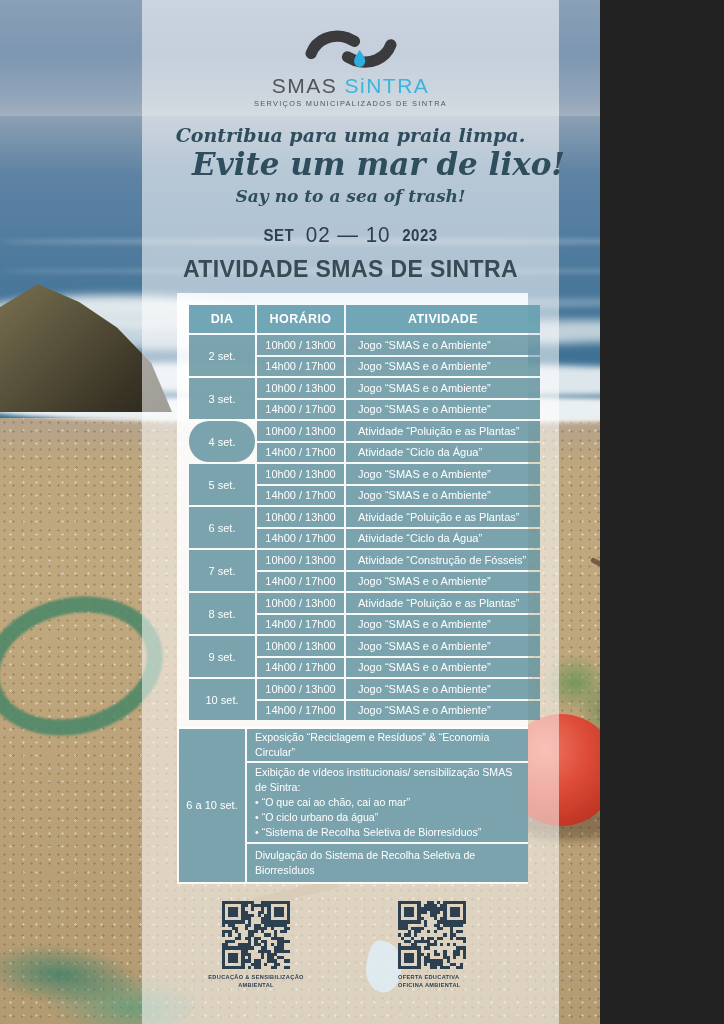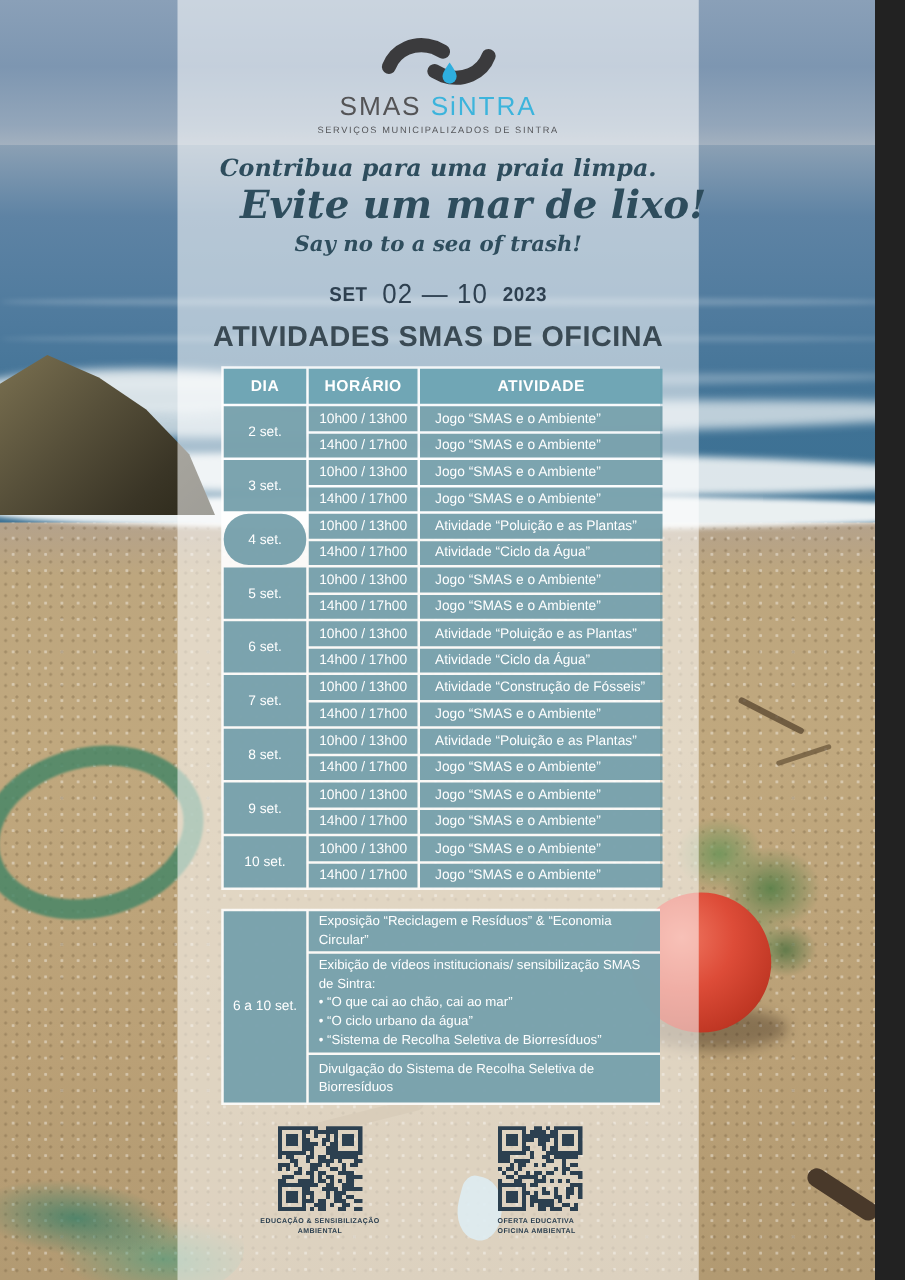--- a/index.html
+++ b/index.html
@@ -1,17 +1,17 @@
 <!DOCTYPE html>
 <html><head>
 <meta charset="utf-8">
 <style>
   html,body{margin:0;padding:0;background:#222;}
   #poster{
-    position:relative;width:700px;height:1024px;overflow:hidden;
+    position:relative;width:600px;height:1024px;overflow:hidden;
     font-family:"Liberation Sans",sans-serif;
     -webkit-font-smoothing:antialiased;
   }
   
   .photo{position:absolute;inset:0;z-index:0;}
   .sky{position:absolute;left:0;top:0;width:724px;height:118px;
     background:linear-gradient(180deg,#8aa0b8 0%,#7d96b1 45%,#93a6ba 85%,#a5b2c0 100%);}
   .sea{position:absolute;left:0;top:116px;width:724px;height:318px;
     background:linear-gradient(180deg,#8ba0b4 0%,#5e83a4 18%,#4e7a9d 45%,#3f7295 70%,#3a7092 100%);}
   .sea-streak{position:absolute;left:0;width:724px;background:#ffffff;border-radius:50%;}
@@ -84,21 +84,21 @@
   .daterow{top:221px;color:#2e4050;transform:scaleX(.94);}
   .daterow .dm,.daterow .dy{font-weight:800;font-size:16px;letter-spacing:.5px;}
   .daterow .dr{font-weight:300;font-size:22px;letter-spacing:1px;margin:0 8px;position:relative;top:1px;}
 
   .sec-title{top:256px;font-size:23px;font-weight:800;color:#3a4a54;letter-spacing:.4px;}
 
   
   .sched{position:absolute;left:177px;top:293px;width:351px;
     display:grid;grid-template-columns:66px 87px 194px;
     grid-template-rows:28px repeat(18,19.5px);
-    gap:2px;padding:2px;background:rgba(255,255,255,.85);
+    gap:2px;padding:12px;background:rgba(255,255,255,.85);
     box-sizing:border-box;}
   .sched > div{display:flex;align-items:center;justify-content:center;
     color:#fff;font-size:11px;overflow:hidden;white-space:nowrap;}
   .sched .hd{background:rgba(104,161,177,.95);font-weight:700;font-size:12.5px;letter-spacing:.4px;}
   .sched .bd{background:rgba(91,141,155,.80);}
   .sched .day{grid-row:span 2;}
   .sched .act{justify-content:flex-start;padding-left:12px;}
 
   .extra{position:absolute;left:177px;top:727px;width:351px;
     display:grid;grid-template-columns:66px 281px;
@@ -169,21 +169,21 @@
     <div class="cw tag tag1">Contribua para uma praia limpa.</div>
     <div class="cw tag tag2">Evite um mar de lixo!</div>
     <div class="cw tag tag3">Say no to a sea of trash!</div>
 
     <div class="cw daterow">
       <span class="dm">SET</span>
       <span class="dr">02 — 10</span>
       <span class="dy">2023</span>
     </div>
 
-    <div class="cw sec-title">ATIVIDADES SMAS DE OFICINA</div>
+    <div class="cw sec-title">ATIVIDADE SMAS DE SINTRA</div>
 
     <div class="sched">
       <div class="hd">DIA</div>
       <div class="hd">HORÁRIO</div>
       <div class="hd">ATIVIDADE</div>
     <div class="bd day" style="grid-row: span 2;">2 set.</div>
         <div class="bd">10h00 / 13h00</div>
         <div class="bd act">Jogo “SMAS e o Ambiente”</div>
         <div class="bd">14h00 / 17h00</div>
         <div class="bd act">Jogo “SMAS e o Ambiente”</div>

